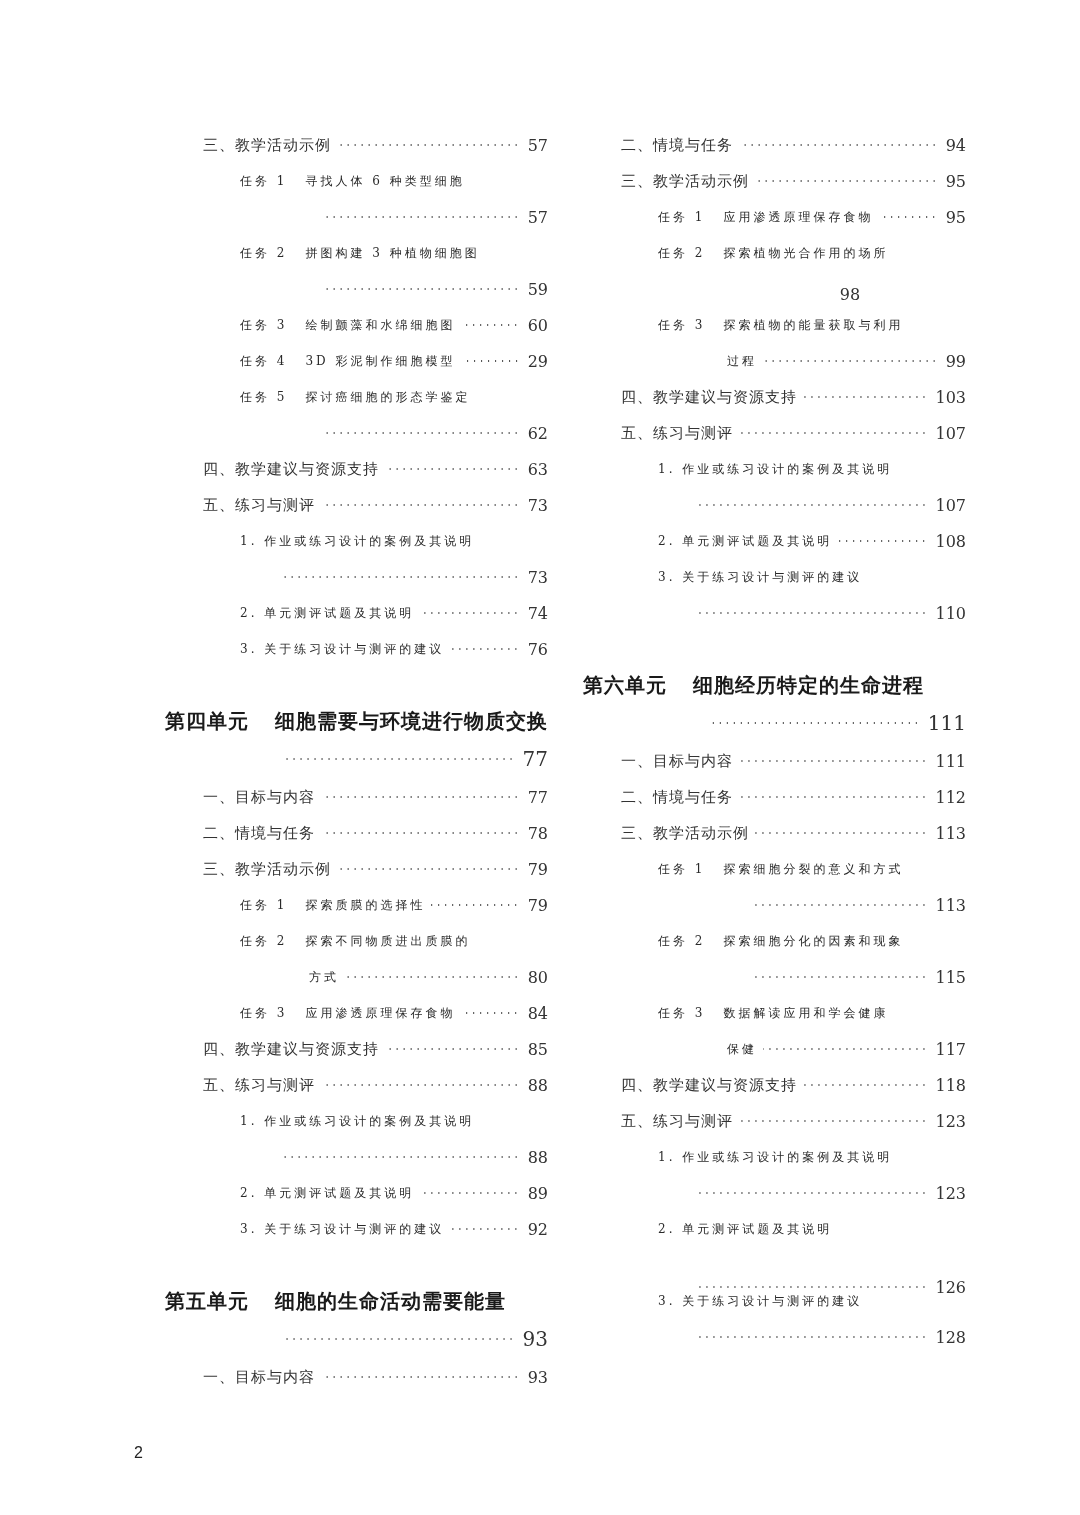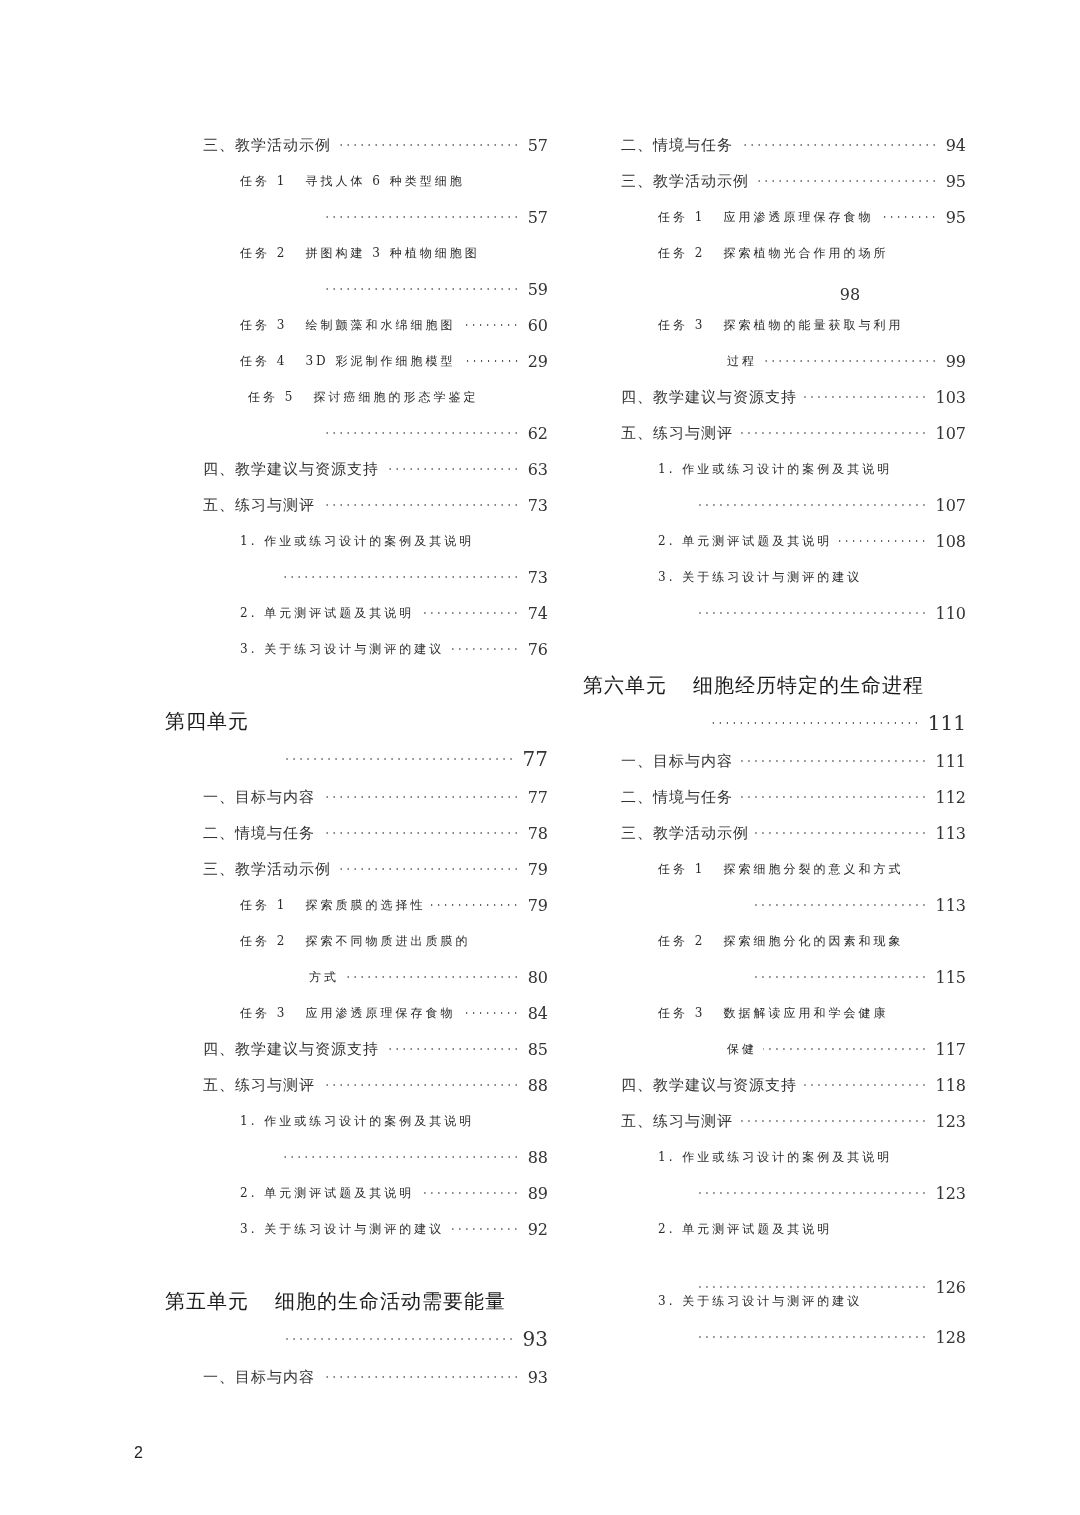--- a/index.html
+++ b/index.html
@@ -2,21 +2,21 @@
 <html><head>
 <meta charset="utf-8">
 <style>
   html, body { margin:0; padding:0; background:#ffffff; }
   body { width:1080px; height:1515px; position:relative; overflow:hidden;
          font-family:"DejaVu Serif","Liberation Serif",serif; color:#2a2a2a; }
   .line { position:absolute; height:30px; display:flex; align-items:center; white-space:nowrap; }
   .lbl { font-size:16px; letter-spacing:2px; flex:0 0 auto; }
   .lbl.sec { font-family:"DejaVu Sans","Liberation Sans",sans-serif; font-size:15px; letter-spacing:1px; color:#333; }
   .lbl.task { letter-spacing:3px; font-size:12px; }
-  .lbl.unit { font-weight:normal; font-size:20px; letter-spacing:1px; color:#1a1a1a; }
+  .lbl.unit { font-weight:bold; font-size:20px; letter-spacing:1px; color:#1a1a1a; }
   .dots { flex:1 1 auto; height:2px; margin:0 8px 0 6px; align-self:center;
           background-image:radial-gradient(circle, #444 0.9px, transparent 1.1px);
           background-size:7px 2px; background-repeat:repeat-x; background-position:right center; }
   .pg { font-size:16px; flex:0 0 auto; color:#333; }
   .pg.big { font-size:20px; }
   .gap { flex:0 0 auto; width:18px; }
   .gap.u { width:26px; }
   .pagenum { position:absolute; left:134px; top:1444px; font-family:"Liberation Sans",sans-serif; font-size:16px; color:#222; }
 </style>
 </head>
@@ -53,21 +53,21 @@
       <span class="dots"></span>
       <span class="pg">60</span>
     </div>
     <div class="line" style="left: 240px; top: 346px; width: 308px;">
       <span class="lbl task">任务 4</span>
       <span class="gap"></span>
       <span class="lbl task">3D 彩泥制作细胞模型</span>
       <span class="dots"></span>
       <span class="pg">29</span>
     </div>
-    <div class="line" style="left: 240px; top: 382px; width: 308px; margin-left: 8px;">
+    <div class="line" style="left: 240px; top: 382px; width: 308px;">
       <span class="lbl task">任务 5</span>
       <span class="gap"></span>
       <span class="lbl task">探讨癌细胞的形态学鉴定</span>
     </div>
     <div class="line" style="left: 316px; top: 418px; width: 232px;">
       <span class="dots"></span>
       <span class="pg">62</span>
     </div>
     <div class="line" style="left: 203px; top: 454px; width: 345px;">
       <span class="lbl sec">四、教学建议与资源支持</span>
@@ -92,20 +92,21 @@
       <span class="pg">74</span>
     </div>
     <div class="line" style="left: 240px; top: 634px; width: 308px;">
       <span class="lbl task">3. 关于练习设计与测评的建议</span>
       <span class="dots"></span>
       <span class="pg">76</span>
     </div>
     <div class="line" style="left: 165px; top: 706px; width: 385px;">
       <span class="lbl unit">第四单元</span>
       <span class="gap u"></span>
+      <span class="lbl unit">细胞需要与环境进行物质交换</span>
     </div>
     <div class="line" style="left: 276px; top: 744px; width: 272px;">
       <span class="dots"></span>
       <span class="pg big">77</span>
     </div>
     <div class="line" style="left: 203px; top: 782px; width: 345px;">
       <span class="lbl sec">一、目标与内容</span>
       <span class="dots"></span>
       <span class="pg">77</span>
     </div>

